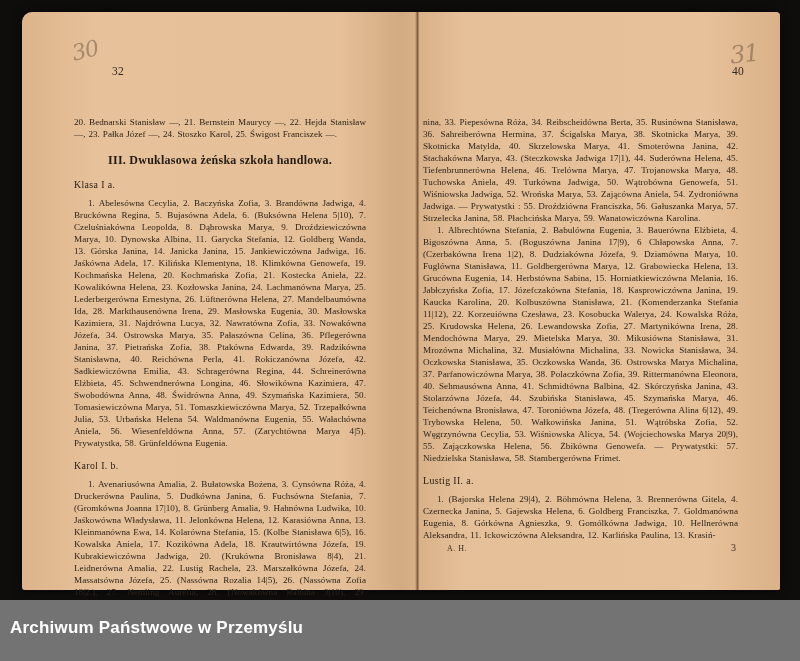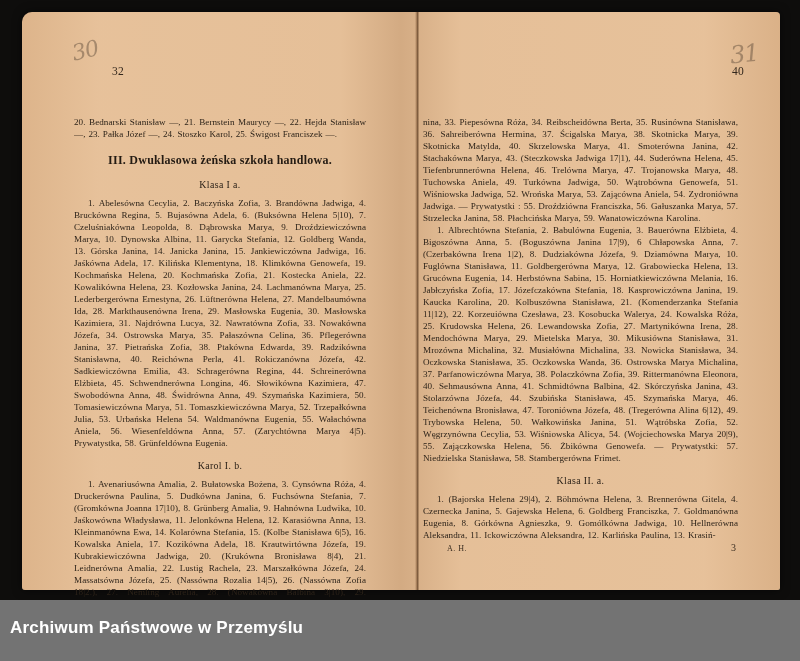--- a/index.html
+++ b/index.html
@@ -129,21 +129,20 @@
     font-weight: bold;
     text-align: center;
     font-family: "Liberation Serif", serif;
     color: #241b13;
     letter-spacing: 0.25px;
   }
   h3.class-head {
     margin: 11px 0 7px 0;
     font-size: 9.8px;
     font-weight: normal;
-    text-align: center;
     font-family: "Liberation Serif", serif;
     color: #241b13;
     letter-spacing: 0.4px;
   }
 
   
   .foot {
     position: absolute;
     bottom: 34px;
     left: 18px;
@@ -215,21 +214,21 @@
 
       <div class="page-number" id="folio-right">40</div>
 
       <div class="col" id="col-right">
 
         <p class="body">nina, 33. Piepesówna Róża, 34. Reibscheidówna Berta, 35. Rusinówna Stanisława, 36. Sahreiberówna Hermina, 37. Ścigalska Marya, 38. Skotnicka Marya, 39. Skotnicka Matylda, 40. Skrzelowska Marya, 41. Smoterówna Janina, 42. Stachakówna Marya, 43. (Steczkowska Jadwiga 17|1), 44. Suderówna Helena, 45. Tiefenbrunnerówna Helena, 46. Trelówna Marya, 47. Trojanowska Marya, 48. Tuchowska Aniela, 49. Turkówna Jadwiga, 50. Wątrobówna Genowefa, 51. Wiśniowska Jadwiga, 52. Wrońska Marya, 53. Zającówna Aniela, 54. Zydroniówna Jadwiga. — Prywatystki : 55. Droździówna Franciszka, 56. Gałuszanka Marya, 57. Strzelecka Janina, 58. Płachcińska Marya, 59. Wanatowiczówna Karolina.</p>
 
 
         <p class="body indent">1. Albrechtówna Stefania, 2. Babulówna Eugenia, 3. Bauerówna Elżbieta, 4. Bigoszówna Anna, 5. (Boguszówna Janina 17|9), 6 Chłapowska Anna, 7. (Czerbakówna Irena 1|2), 8. Dudziakówna Józefa, 9. Dziamówna Marya, 10. Fuglówna Stanisława, 11. Goldbergerówna Marya, 12. Grabowiecka Helena, 13. Grucówna Eugenia, 14. Herbstówna Sabina, 15. Horniatkiewiczówna Melania, 16. Jabłczyńska Zofia, 17. Józefczakówna Stefania, 18. Kasprowiczówna Janina, 19. Kaucka Karolina, 20. Kolbuszówna Stanisława, 21. (Komenderzanka Stefania 11|12), 22. Korzeuiówna Czesława, 23. Kosobucka Walerya, 24. Kowalska Róża, 25. Krudowska Helena, 26. Lewandowska Zofia, 27. Martynikówna Irena, 28. Mendochówna Marya, 29. Mietelska Marya, 30. Mikusiówna Stanisława, 31. Mrozówna Michalina, 32. Musiałówna Michalina, 33. Nowicka Stanisława, 34. Oczkowska Stanisława, 35. Oczkowska Wanda, 36. Ostrowska Marya Michalina, 37. Parfanowiczówna Marya, 38. Polaczkówna Zofia, 39. Rittermanówna Eleonora, 40. Sehmausówna Anna, 41. Schmidtówna Balbina, 42. Skórczyńska Janina, 43. Stolarzówna Józefa, 44. Szubińska Stanisława, 45. Szymańska Marya, 46. Teichenówna Bronisława, 47. Toroniówna Józefa, 48. (Tregerówna Alina 6|12), 49. Trybowska Helena, 50. Wałkowińska Janina, 51. Wątróbska Zofia, 52. Węgrzynówna Cecylia, 53. Wiśniowska Alicya, 54. (Wojciechowska Marya 20|9), 55. Zajączkowska Helena, 56. Żbikówna Genowefa. — Prywatystki: 57. Niedzielska Stanisława, 58. Stambergerówna Frimet.</p>
 
-        <h3 class="class-head">Klasa II. a.</h3>
+        <h3 class="class-head">Lustig II. a.</h3>
 
         <p class="body indent">1. (Bajorska Helena 29|4), 2. Böhmówna Helena, 3. Brennerówna Gitela, 4. Czernecka Janina, 5. Gajewska Helena, 6. Goldberg Franciszka, 7. Goldmanówna Eugenia, 8. Górkówna Agnieszka, 9. Gomólkówna Jadwiga, 10. Hellnerówna Aleksandra, 11. Ickowiczówna Aleksandra, 12. Karlińska Paulina, 13. Krasiń-</p>
 
       </div>
 
       <div class="foot">
         <span class="sig">A. H.</span>
         <span class="sheet">3</span>
       </div>
 

